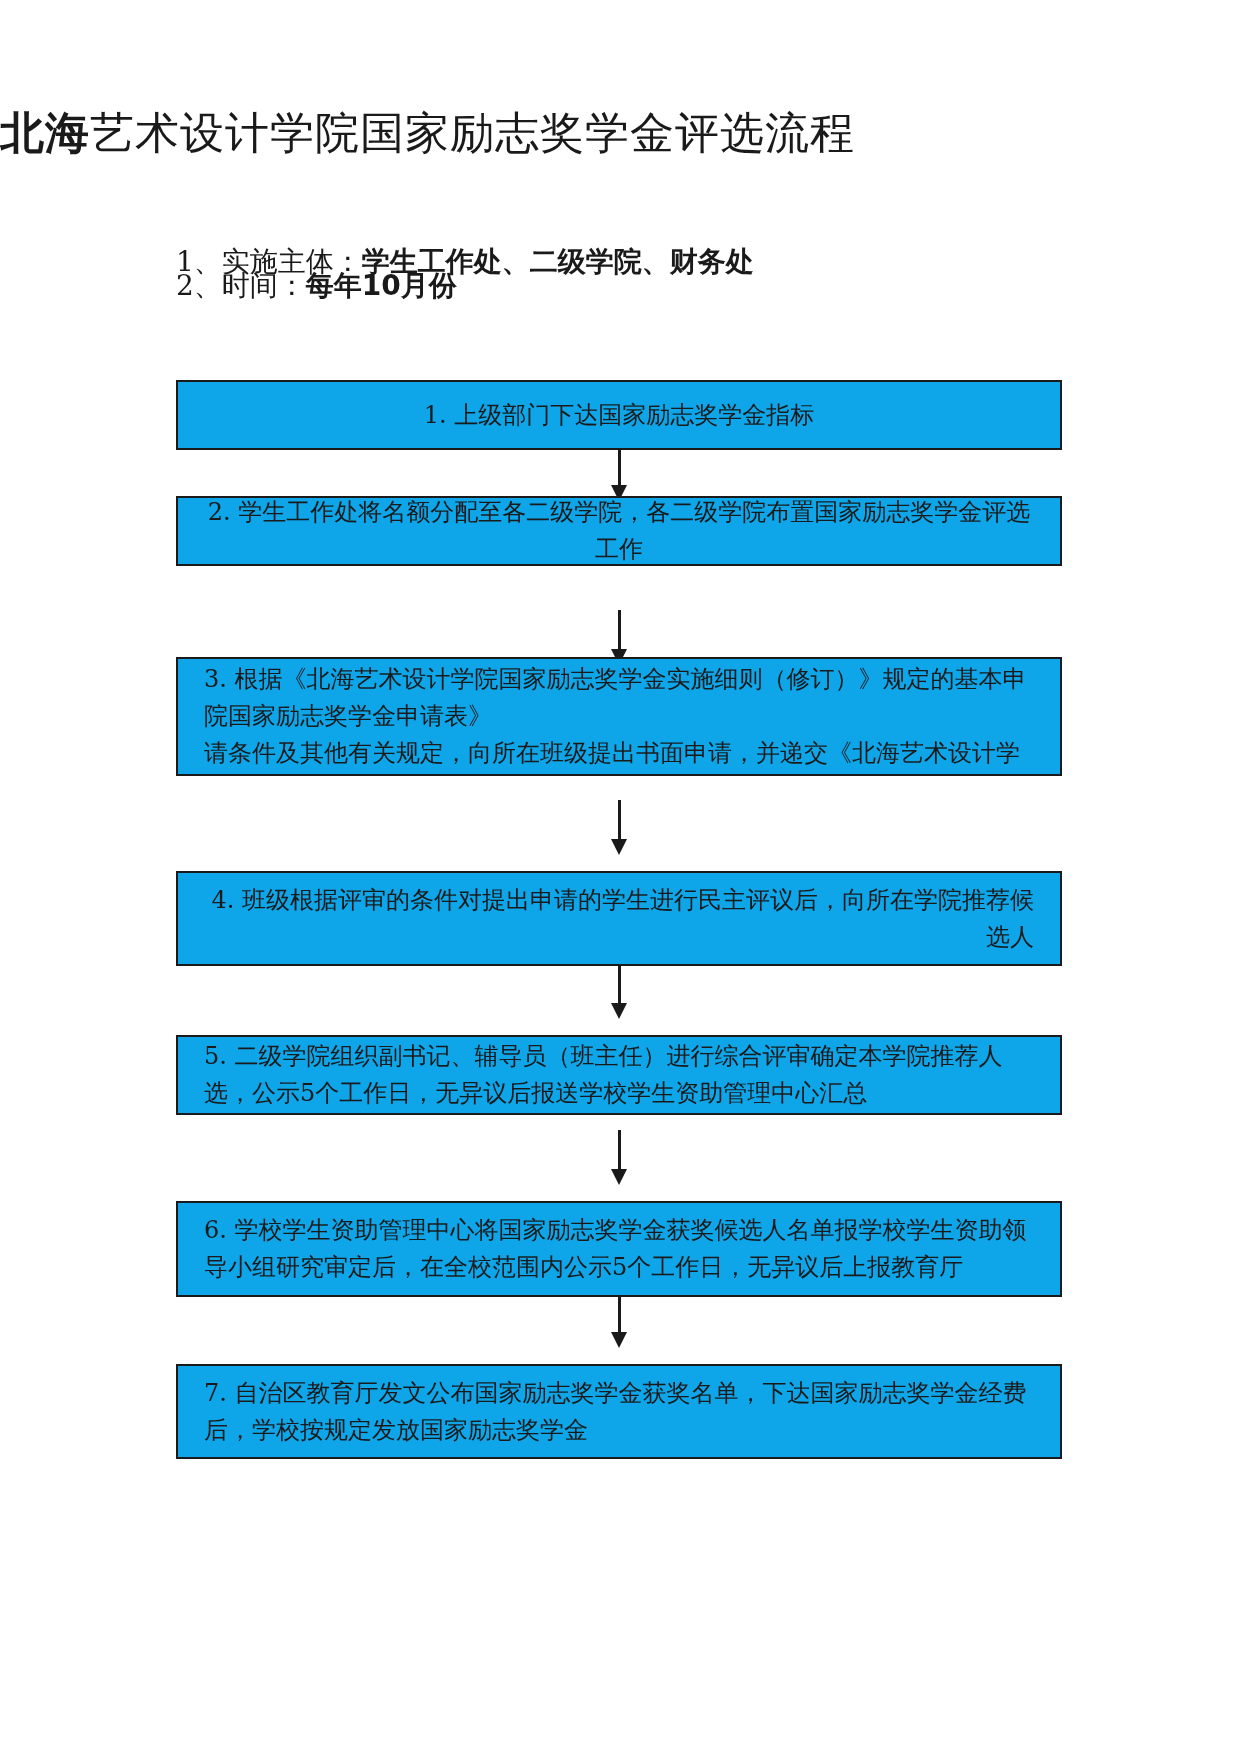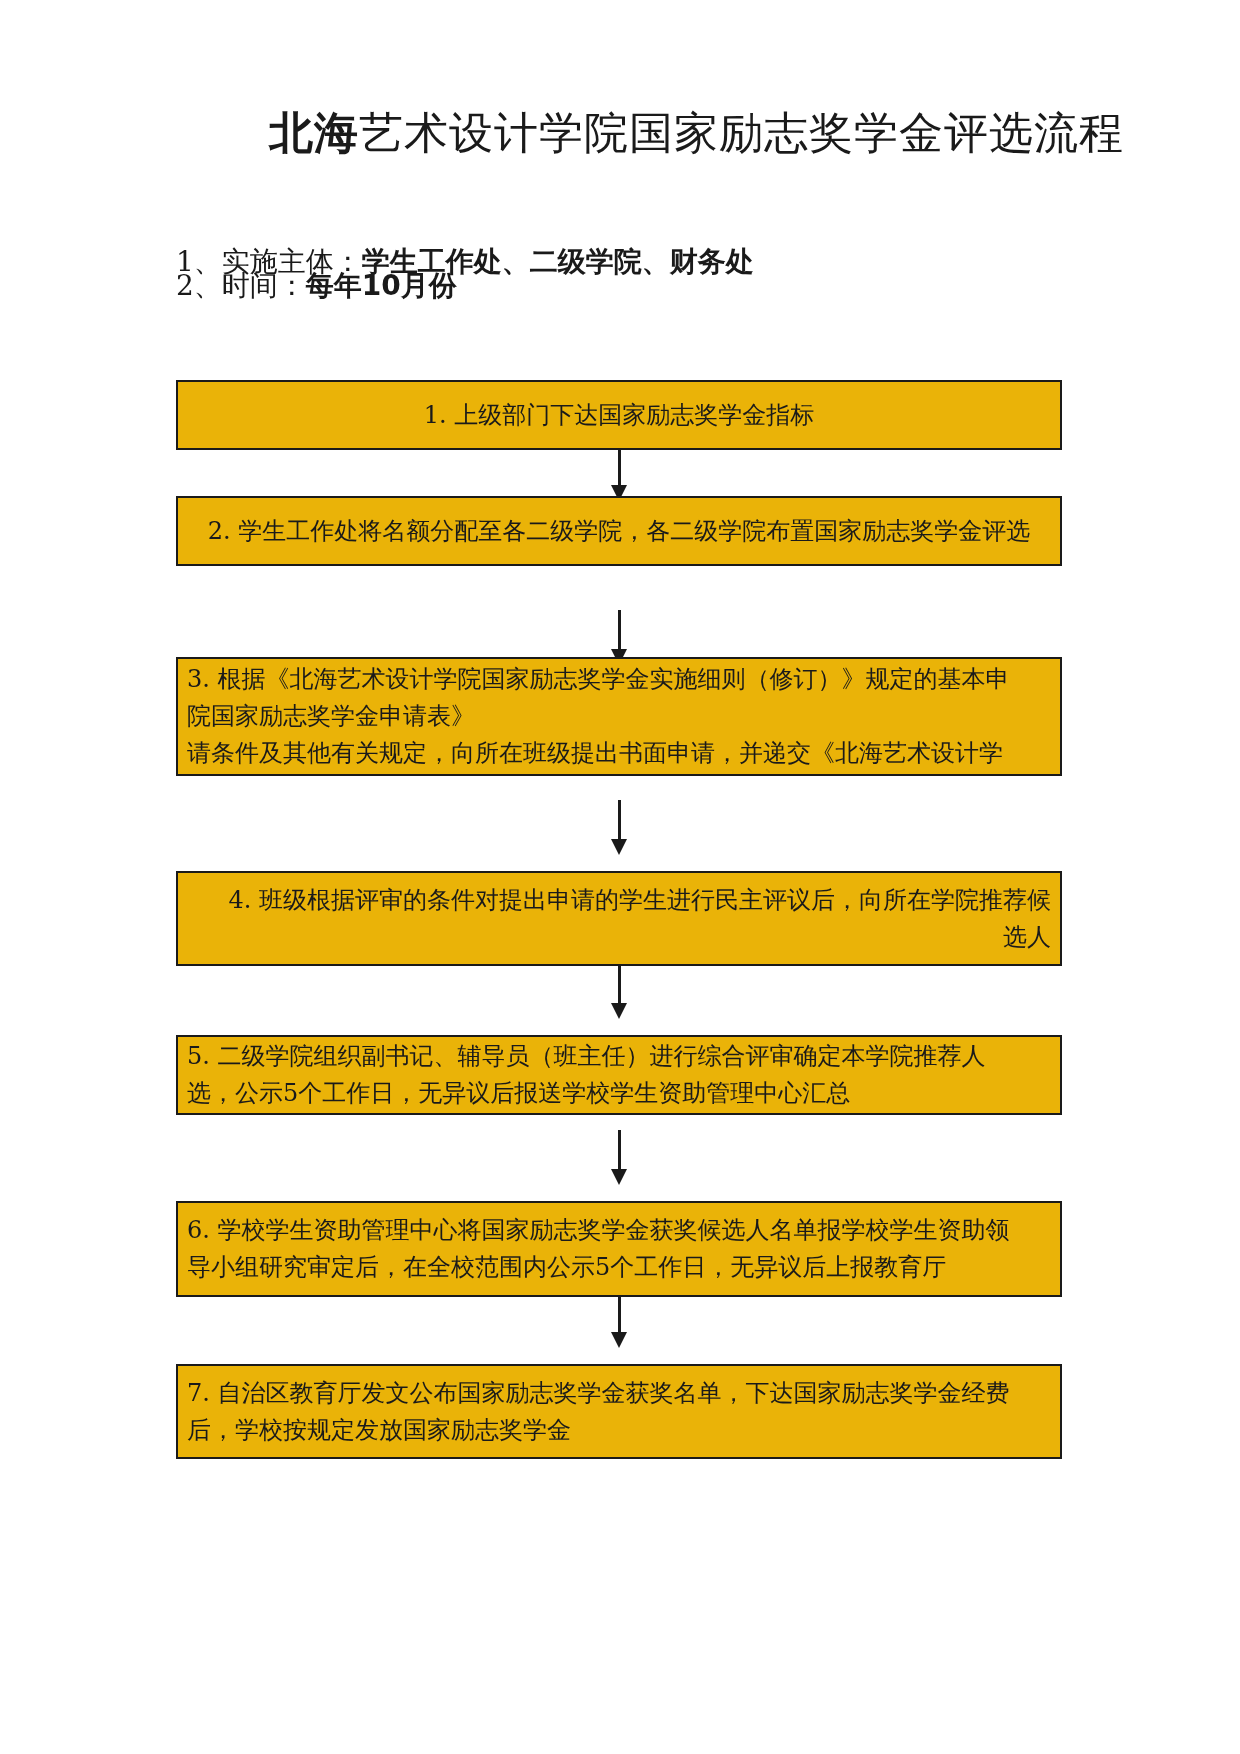--- a/index.html
+++ b/index.html
@@ -11,21 +11,21 @@
       color: #1a1a1a;
       font-family: "DejaVu Serif", serif;
       overflow: hidden;
     }
     
     .doc-title {
       position: absolute;
       top: 108px;
       left: 0;
       width: 1124px;
-      text-align: right;
+      text-align: left;
       font-family: "DejaVu Sans", sans-serif;
       font-size: 44px;
       line-height: 50px;
       letter-spacing: 1px;
       white-space: nowrap;
     }
     .title-em { font-weight: 800; }
     .title-rest { font-weight: 400; }
     
     .intro-item {
@@ -39,25 +39,25 @@
     .intro-item.i2 { top: 269px; }
     .intro-label { font-family: "DejaVu Serif", serif; font-weight: 400; }
     .intro-value { font-family: "DejaVu Sans", sans-serif; font-weight: 700; }
     
     .flow-box {
       position: absolute;
       left: 176px;
       width: 886px;
       box-sizing: border-box;
       border: 2px solid #1a1a1a;
-      background: #eab308;
+      background: #0ea5e9;
       display: flex;
       flex-direction: column;
       justify-content: center;
-      padding: 2px 9px;
+      padding: 2px 26px;
       font-size: 24px;
       line-height: 37px;
       overflow: hidden;
     }
     .flow-box.center { text-align: center; }
     .bline { display: block; }
     
     .flow-arrow {
       position: absolute;
       left: 611px;
@@ -95,20 +95,21 @@
     <span class="bline">1. 上级部门下达国家励志奖学金指标</span>
   </div>
 
   <div class="flow-arrow" style="top:450px;height:67px;">
     <div class="arrow-shaft"></div>
     <div class="arrow-head"></div>
   </div>
 
   <div class="flow-box" style="top:496px;height:70px;align-items:center;">
     <span class="bline">2. 学生工作处将名额分配至各二级学院，各二级学院布置国家励志奖学金评选</span>
+    <span class="bline">工作</span>
   </div>
 
   <div class="flow-arrow" style="top:610px;height:71px;">
     <div class="arrow-shaft"></div>
     <div class="arrow-head"></div>
   </div>
 
   <div class="flow-box" style="top:651px;height:119px;margin-top:6px;">
     <span class="bline">3. 根据《北海艺术设计学院国家励志奖学金实施细则（修订）》规定的基本申</span>
     <span class="bline">院国家励志奖学金申请表》</span>

